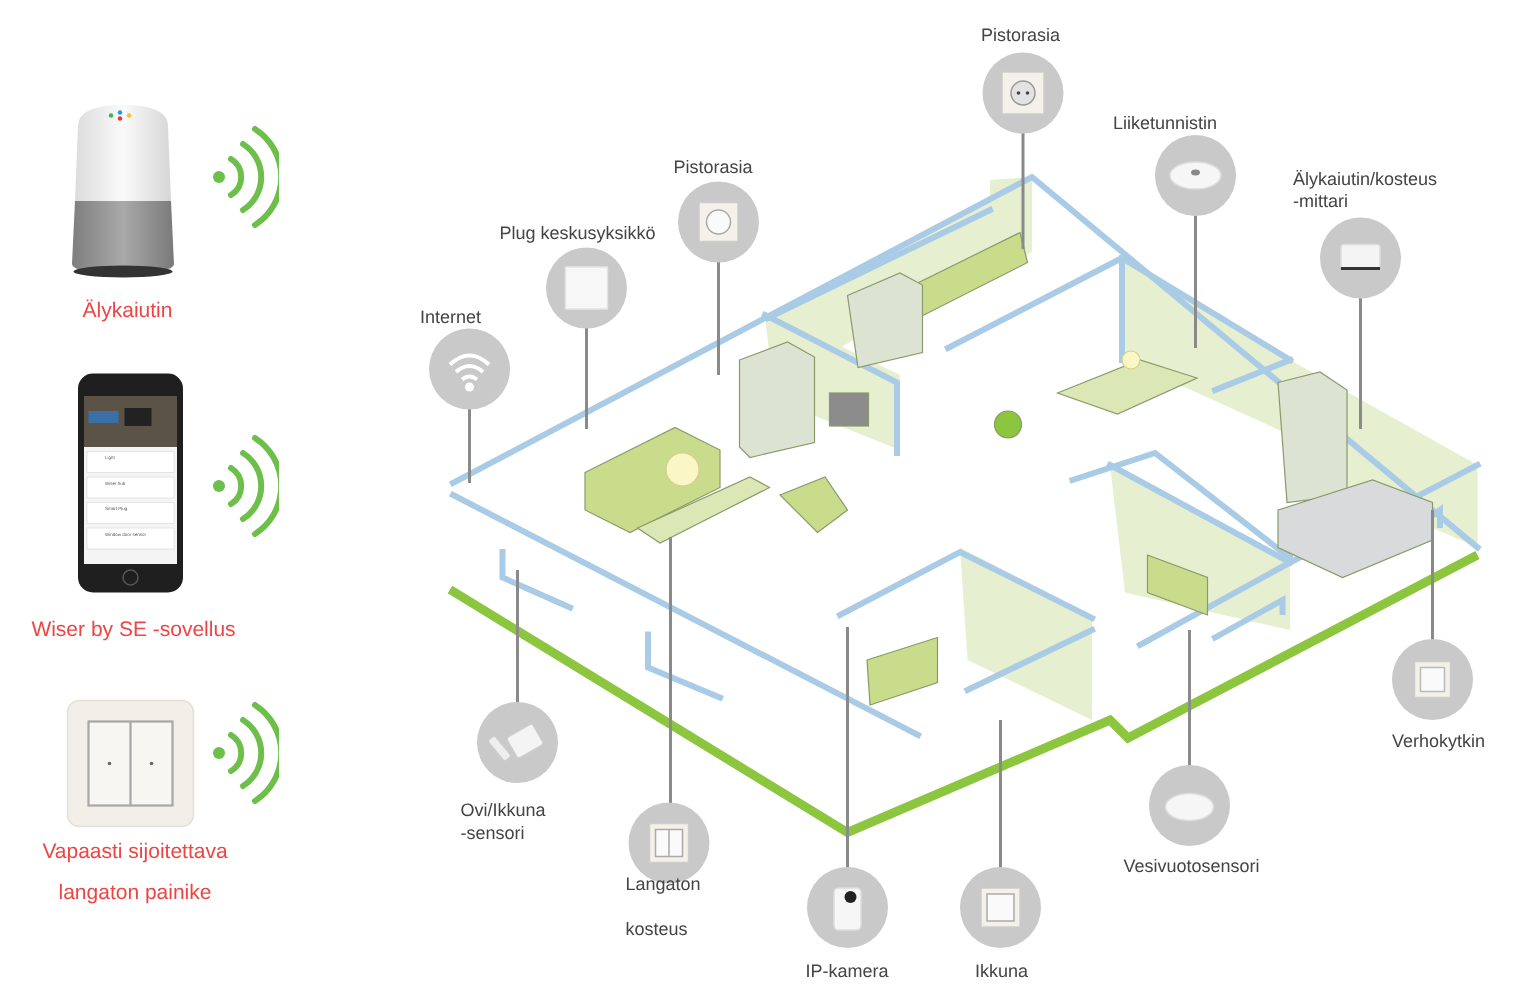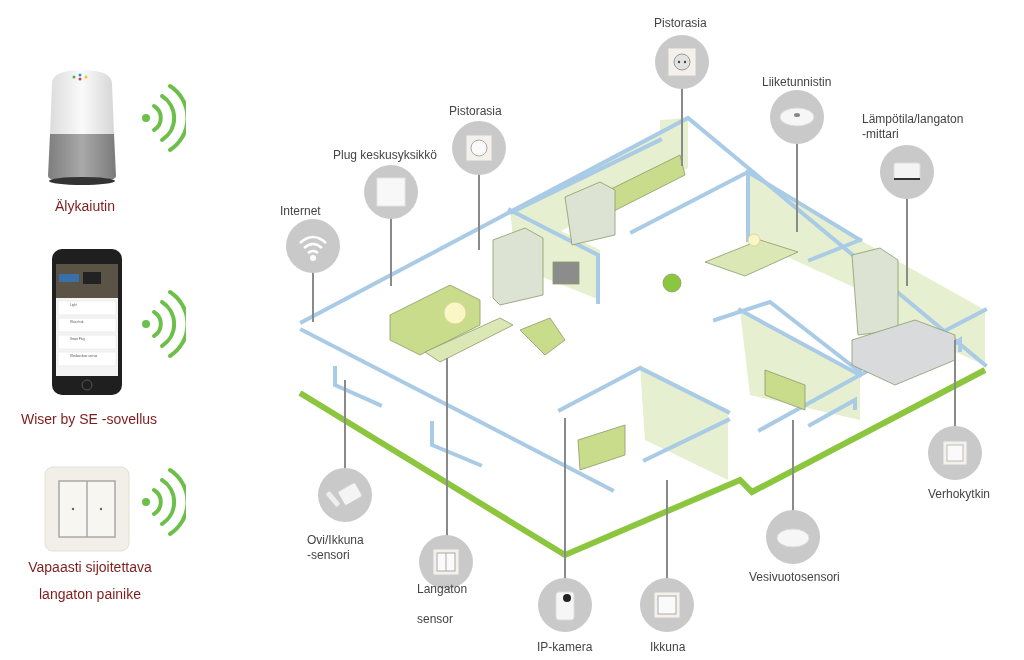--- a/index.html
+++ b/index.html
@@ -1,19 +1,19 @@
 <!DOCTYPE html>
 <html><head>
 <meta charset="utf-8">
 <style>
   html, body { margin: 0; padding: 0; background: #ffffff; }
   body { width: 1024px; height: 660px; position: relative; overflow: hidden;
          font-family: "Liberation Sans", sans-serif; color: #555555; }
   .abs { position: absolute; }
-  .left-label { position: absolute; font-size: 14px; color: #7f1d1d; text-align: center; white-space: nowrap; }
+  .left-label { position: absolute; font-size: 14px; color: #ef4444; text-align: center; white-space: nowrap; }
   .dev-label { position: absolute; font-size: 12px; color: #444; white-space: nowrap; line-height: 15px; text-align: right; }
   .dev-circle { position: absolute; width: 54px; height: 54px; border-radius: 50%; background: #c9c9c9; }
   .leader { position: absolute; width: 1.5px; background: #8a8a8a; }
   svg.house { position: absolute; left: 0; top: 0; }
 </style>
 </head>
 <body>
 
 <div>
 
@@ -193,32 +193,32 @@
 </div>
 
 <div>
   <div class="leader" style="left:796px;top:144px;height:88px"></div>
   <div class="dev-circle" style="left:770px;top:90px">
     <svg width="54" height="54">
         <ellipse cx="27" cy="27" rx="17" ry="9" fill="#f6f6f6" stroke="#ddd"></ellipse>
         <ellipse cx="27" cy="25" rx="3" ry="2" fill="#888"></ellipse>
       </svg>
   </div>
-  <div class="dev-label" style="left:762px;top:75px">Liiketunnistin</div>
+  <div class="dev-label" style="left:742px;top:75px">Liiketunnistin</div>
 </div>
 
 <div>
   <div class="leader" style="left:906px;top:198px;height:88px"></div>
   <div class="dev-circle" style="left:880px;top:145px">
     <svg width="54" height="54">
         <rect x="14" y="18" width="26" height="16" rx="2" fill="#f4f4f4" stroke="#ddd"></rect>
         <rect x="14" y="33" width="26" height="2" fill="#333"></rect>
       </svg>
   </div>
-  <div class="dev-label" style="left:862px;top:112px">Lämpötila/langaton</div>
+  <div class="dev-label" style="left:862px;top:112px">Älykaiutin/kosteus</div>
   <div class="dev-label" style="left:862px;top:127px">-mittari</div>
 </div>
 
 <div>
   <div class="leader" style="left:954px;top:340px;height:88px"></div>
   <div class="dev-circle" style="left:928px;top:426px">
     <svg width="54" height="54">
         <rect x="15" y="15" width="24" height="24" fill="#f3f1ea" stroke="#ccc"></rect>
         <rect x="19" y="19" width="16" height="16" fill="#fafafa" stroke="#bbb"></rect>
       </svg>
@@ -261,21 +261,21 @@
 <div>
   <div class="leader" style="left:446px;top:358px;height:180px"></div>
   <div class="dev-circle" style="left:419px;top:535px">
     <svg width="54" height="54">
         <rect x="14" y="14" width="26" height="26" fill="#f3f1ea" stroke="#ccc"></rect>
         <rect x="18" y="18" width="18" height="18" fill="#fafafa" stroke="#aaa"></rect>
         <line x1="27" y1="18" x2="27" y2="36" stroke="#aaa"></line>
       </svg>
   </div>
   <div class="dev-label" style="left:417px;top:582px">Langaton</div>
-  <div class="dev-label" style="left:417px;top:612px">sensor</div>
+  <div class="dev-label" style="left:417px;top:612px">kosteus</div>
 </div>
 
 <div>
   <div class="leader" style="left:344px;top:380px;height:90px"></div>
   <div class="dev-circle" style="left:318px;top:468px">
     <svg width="54" height="54">
         <rect x="12" y="22" width="6" height="18" rx="2" transform="rotate(-40 15 31)" fill="#eee" stroke="#ccc"></rect>
         <rect x="22" y="18" width="20" height="16" rx="2" transform="rotate(-30 32 26)" fill="#f4f4f4" stroke="#ccc"></rect>
       </svg>
   </div>

